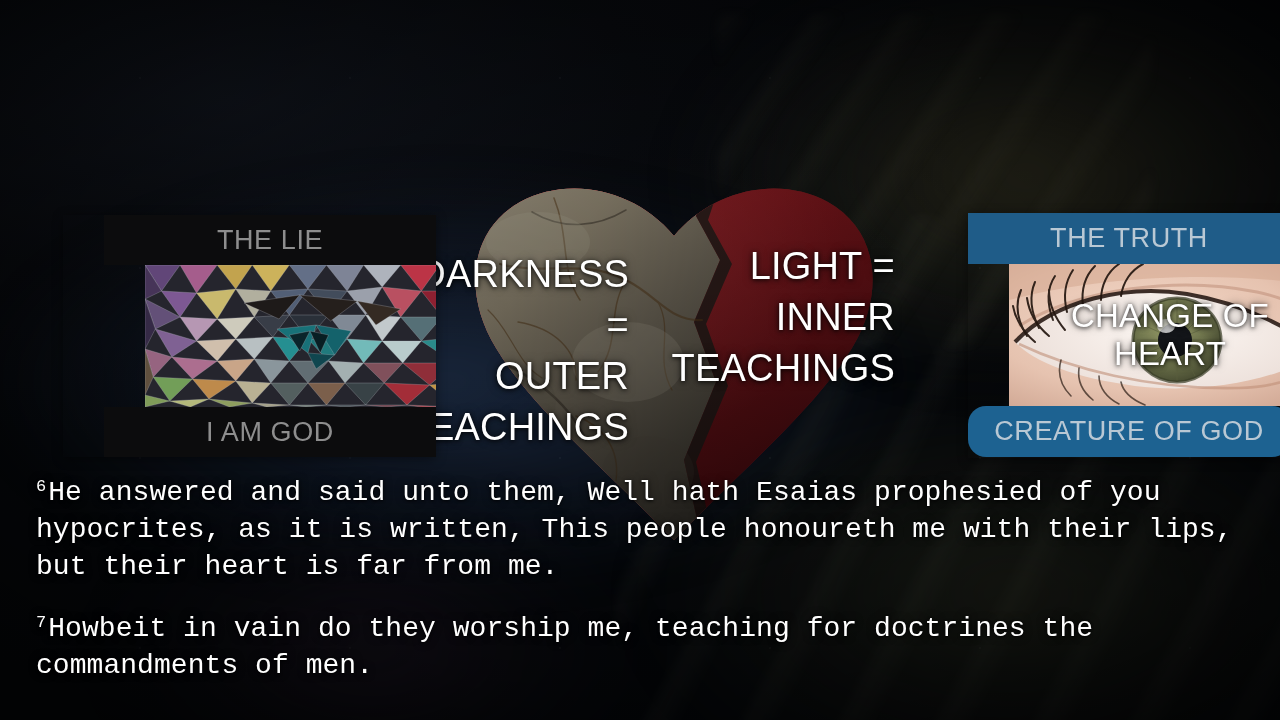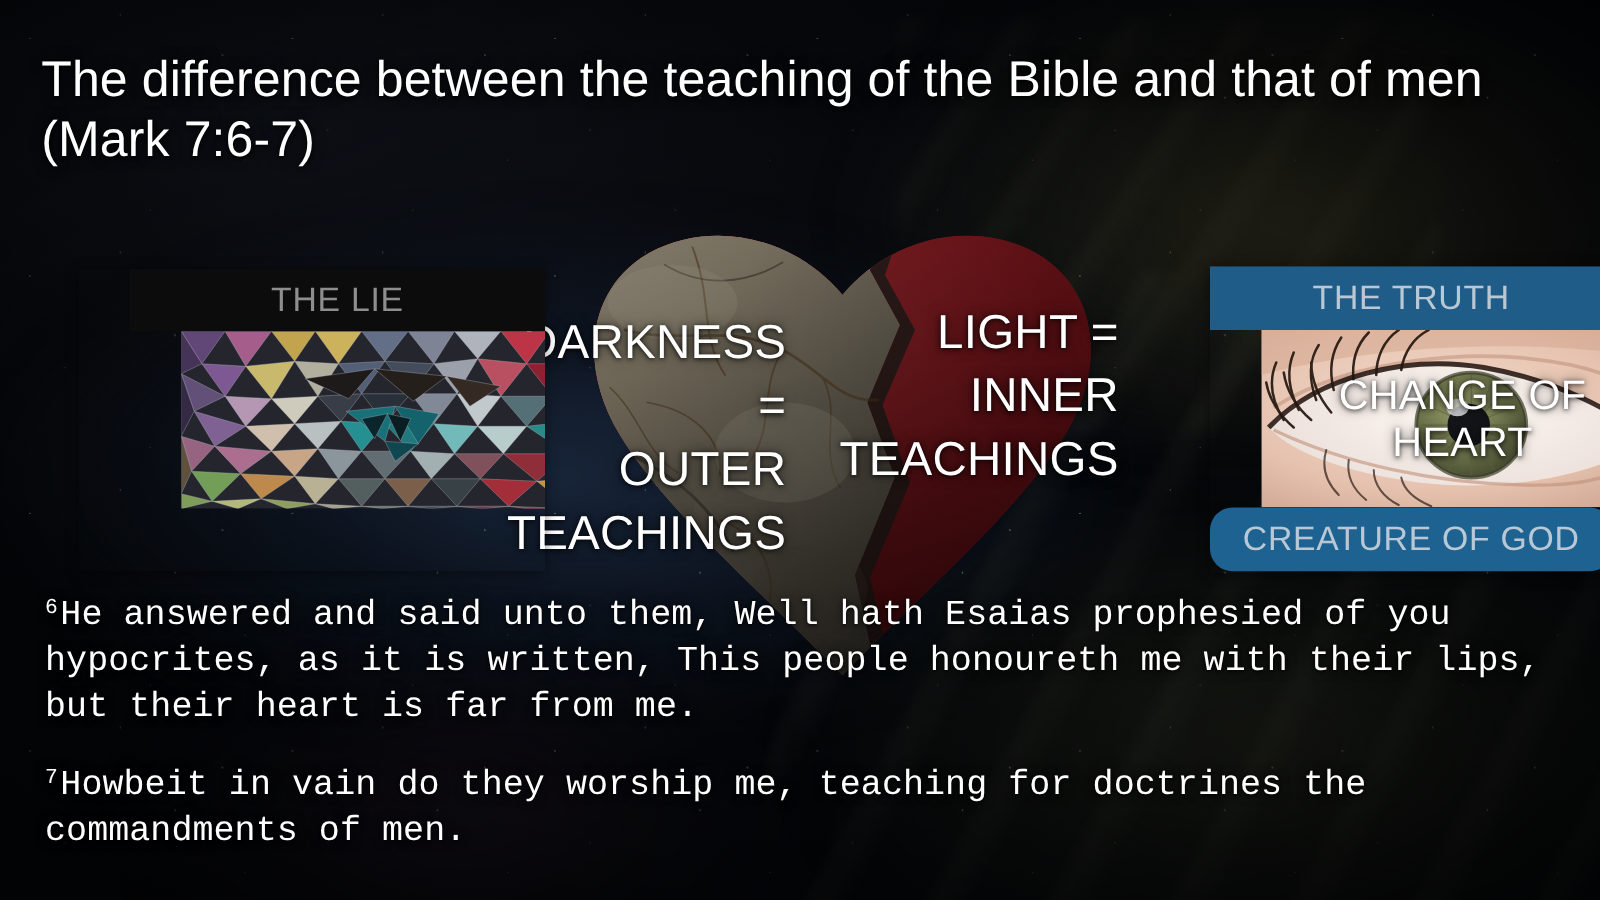--- a/index.html
+++ b/index.html
@@ -225,21 +225,20 @@
   <div class="bg-base"></div>
   <div class="bg-nebula-blue"></div>
   <div class="bg-nebula-olive"></div>
   <div class="bg-nebula-olive2"></div>
   <div class="bg-nebula-violet"></div>
   <div class="bg-stars"></div>
   <div class="bg-rays"></div>
   <div class="bg-rays2"></div>
   <div class="bg-vignette"></div>
 
-  <div class="title">The difference between the teaching of the Bible and that of men (Mark 7:6-7)</div>
 
   <div class="heart-wrap">
     <svg class="heart-svg" viewBox="0 0 432 370" preserveAspectRatio="none" aria-hidden="true">
       <defs>
         <clipPath id="heartClip">
           <path d="M216 368 C 150 300, 74 236, 38 176 C 4 120, 12 58, 62 30 C 110 4, 176 16, 216 64 C 256 16, 322 4, 370 30 C 420 58, 428 120, 394 176 C 358 236, 282 300, 216 368 Z"></path>
         </clipPath>
         <clipPath id="heartLeftClip">
           <path d="M216 368 C 150 300, 74 236, 38 176 C 4 120, 12 58, 62 30 C 110 4, 176 16, 216 64 L 216 368 Z"></path>
         </clipPath>
@@ -390,20 +389,23 @@
           <polygon points="160,66 178,70 170,88" fill="#0a2228"></polygon>
 
           <polygon points="96,38 150,30 130,54" fill="#221d1c"></polygon>
           <polygon points="150,30 206,36 180,56" fill="#2a2320"></polygon>
           <polygon points="206,36 248,44 224,60" fill="#3a2f28"></polygon>
         </g>
         <rect width="322" height="142" fill="#000" opacity=".10"></rect>
       </svg>
     </div>
 
+    <div class="band band-dark footer">
+      <span>I AM GOD</span>
+    </div>
   </div>
 
   <div class="panel panel-right">
     <div class="band band-blue">
       <span>THE TRUTH</span>
     </div>
 
     <div class="photo">
       <svg class="real-eye" viewBox="0 0 322 142" preserveAspectRatio="none" aria-hidden="true">
         <defs>

